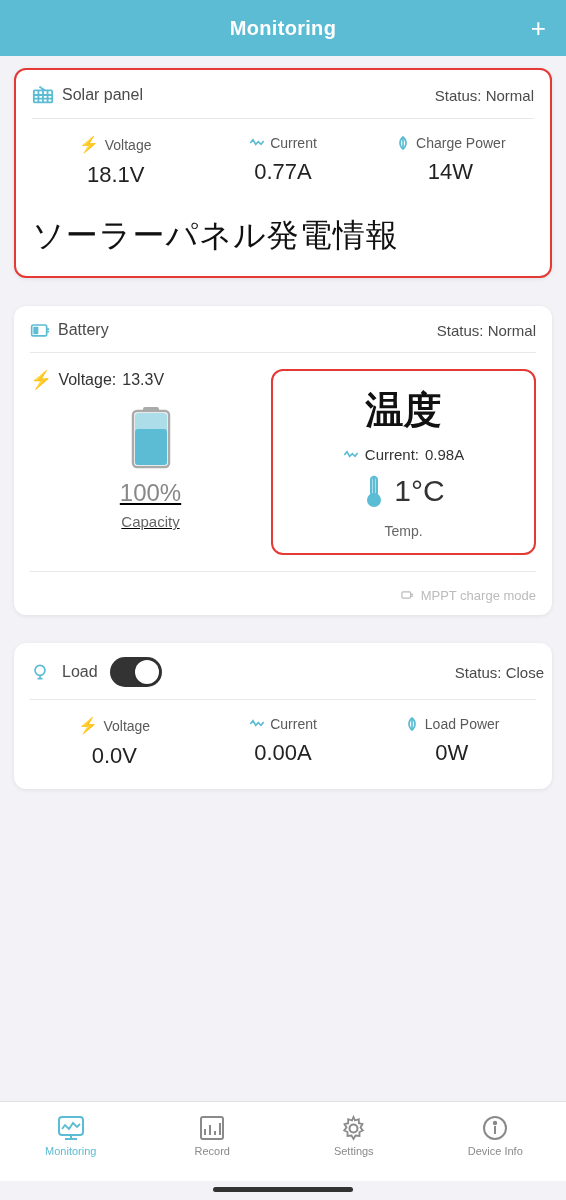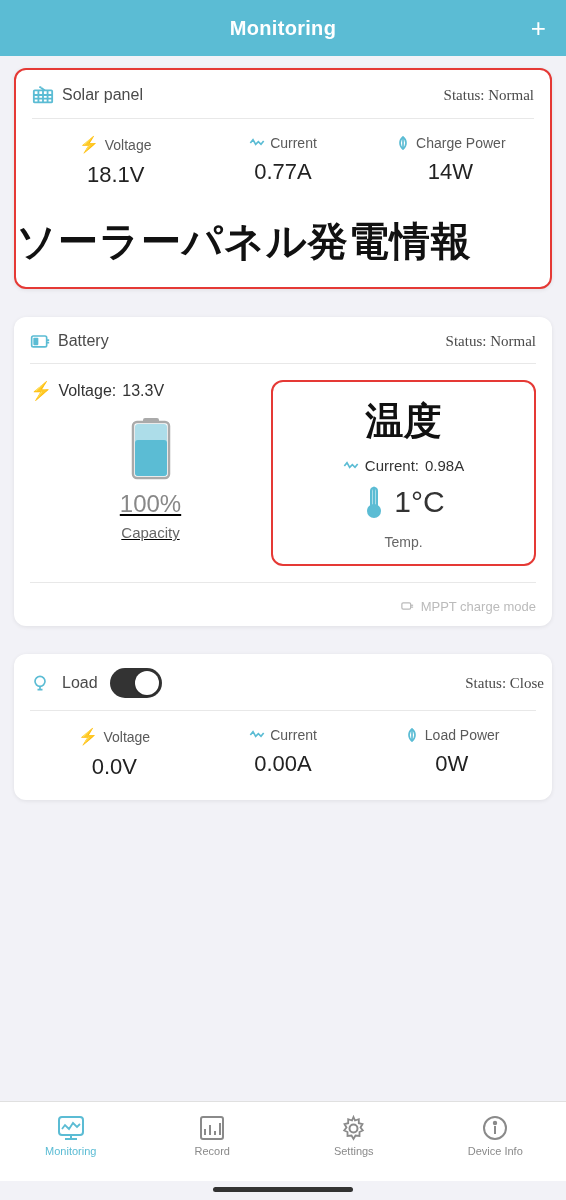--- a/index.html
+++ b/index.html
@@ -72,21 +72,20 @@
       color: #4a4a4a;
       font-size: 16px;
       font-weight: 500;
     }
     .card-header-right {
       color: #4a4a4a;
       font-size: 15px;
     }
     .card-header-right span {
       font-weight: 500;
-      font-family: Liberation Serif, serif;
     }
     .divider {
       height: 1px;
       background: #e8e8e8;
       margin: 0 16px;
     }
 
     
     .metrics-row {
       display: flex;
@@ -108,23 +107,23 @@
       margin-bottom: 8px;
     }
     .metric-value {
       color: #222;
       font-size: 22px;
       font-weight: 500;
     }
 
     
     .japanese-overlay {
-      padding: 6px 16px 18px 0;
-      font-size: 40px;
-      font-weight: 700;
+      padding: 6px 16px 18px 16px;
+      font-size: 32px;
+      font-weight: 400;
       color: #111;
       letter-spacing: 1px;
     }
 
     
     .battery-body {
       display: flex;
       padding: 16px 16px 16px 16px;
       gap: 0;
     }

